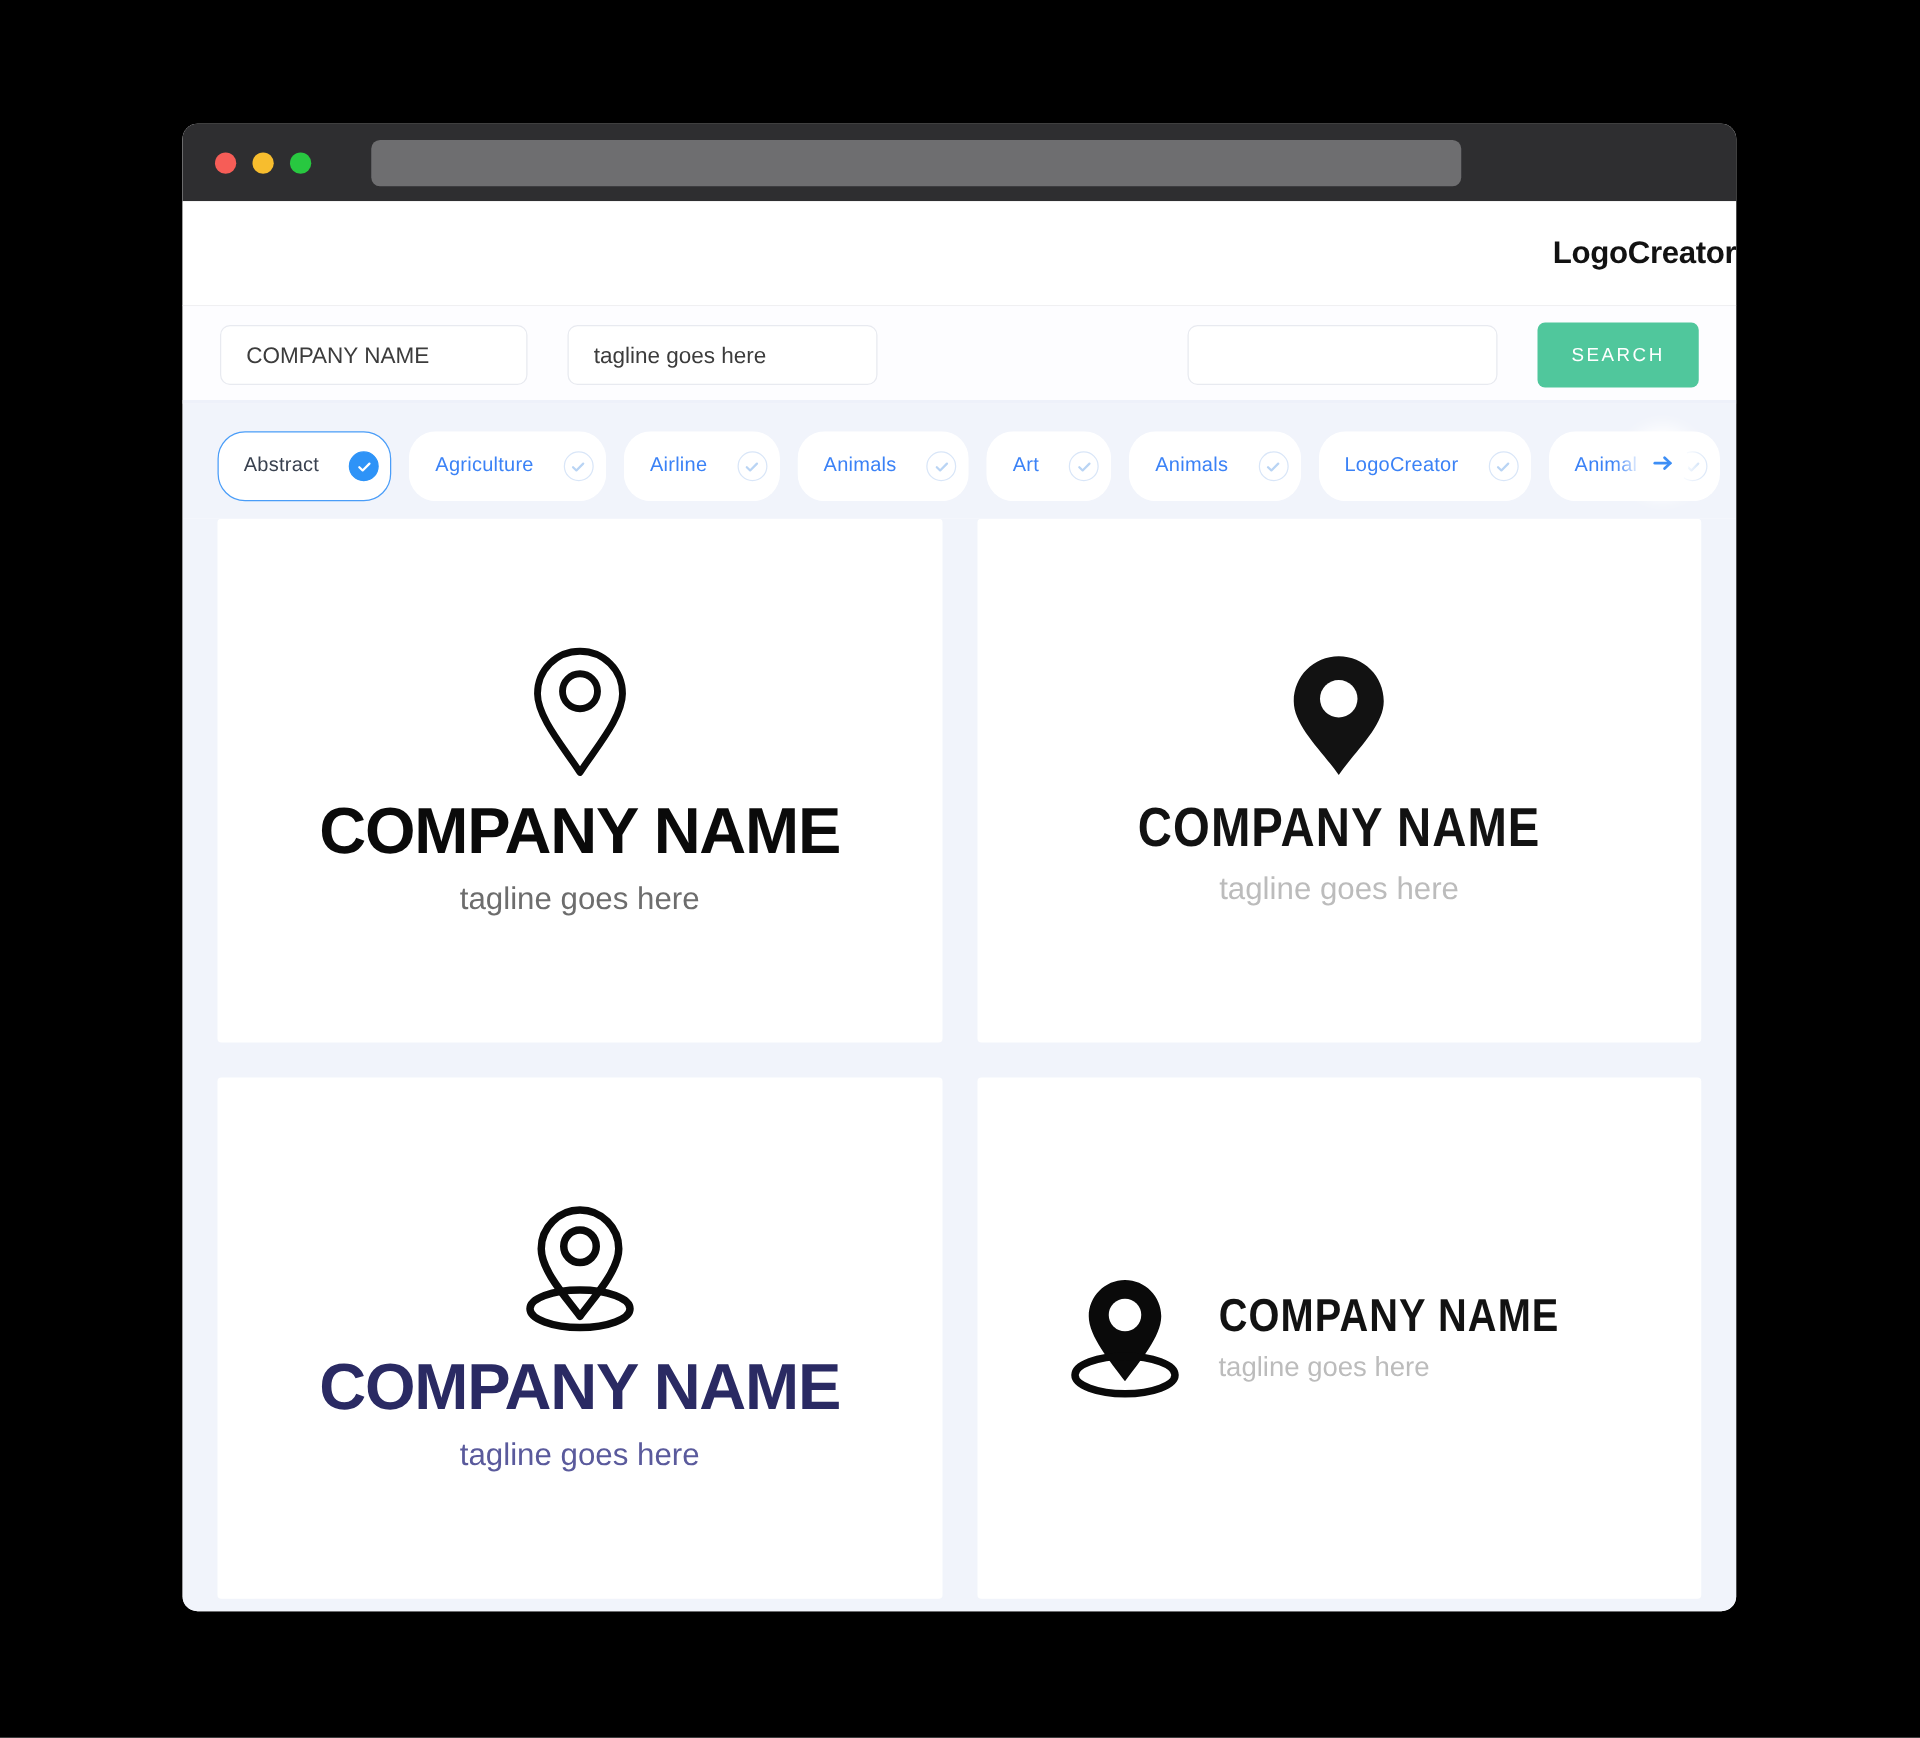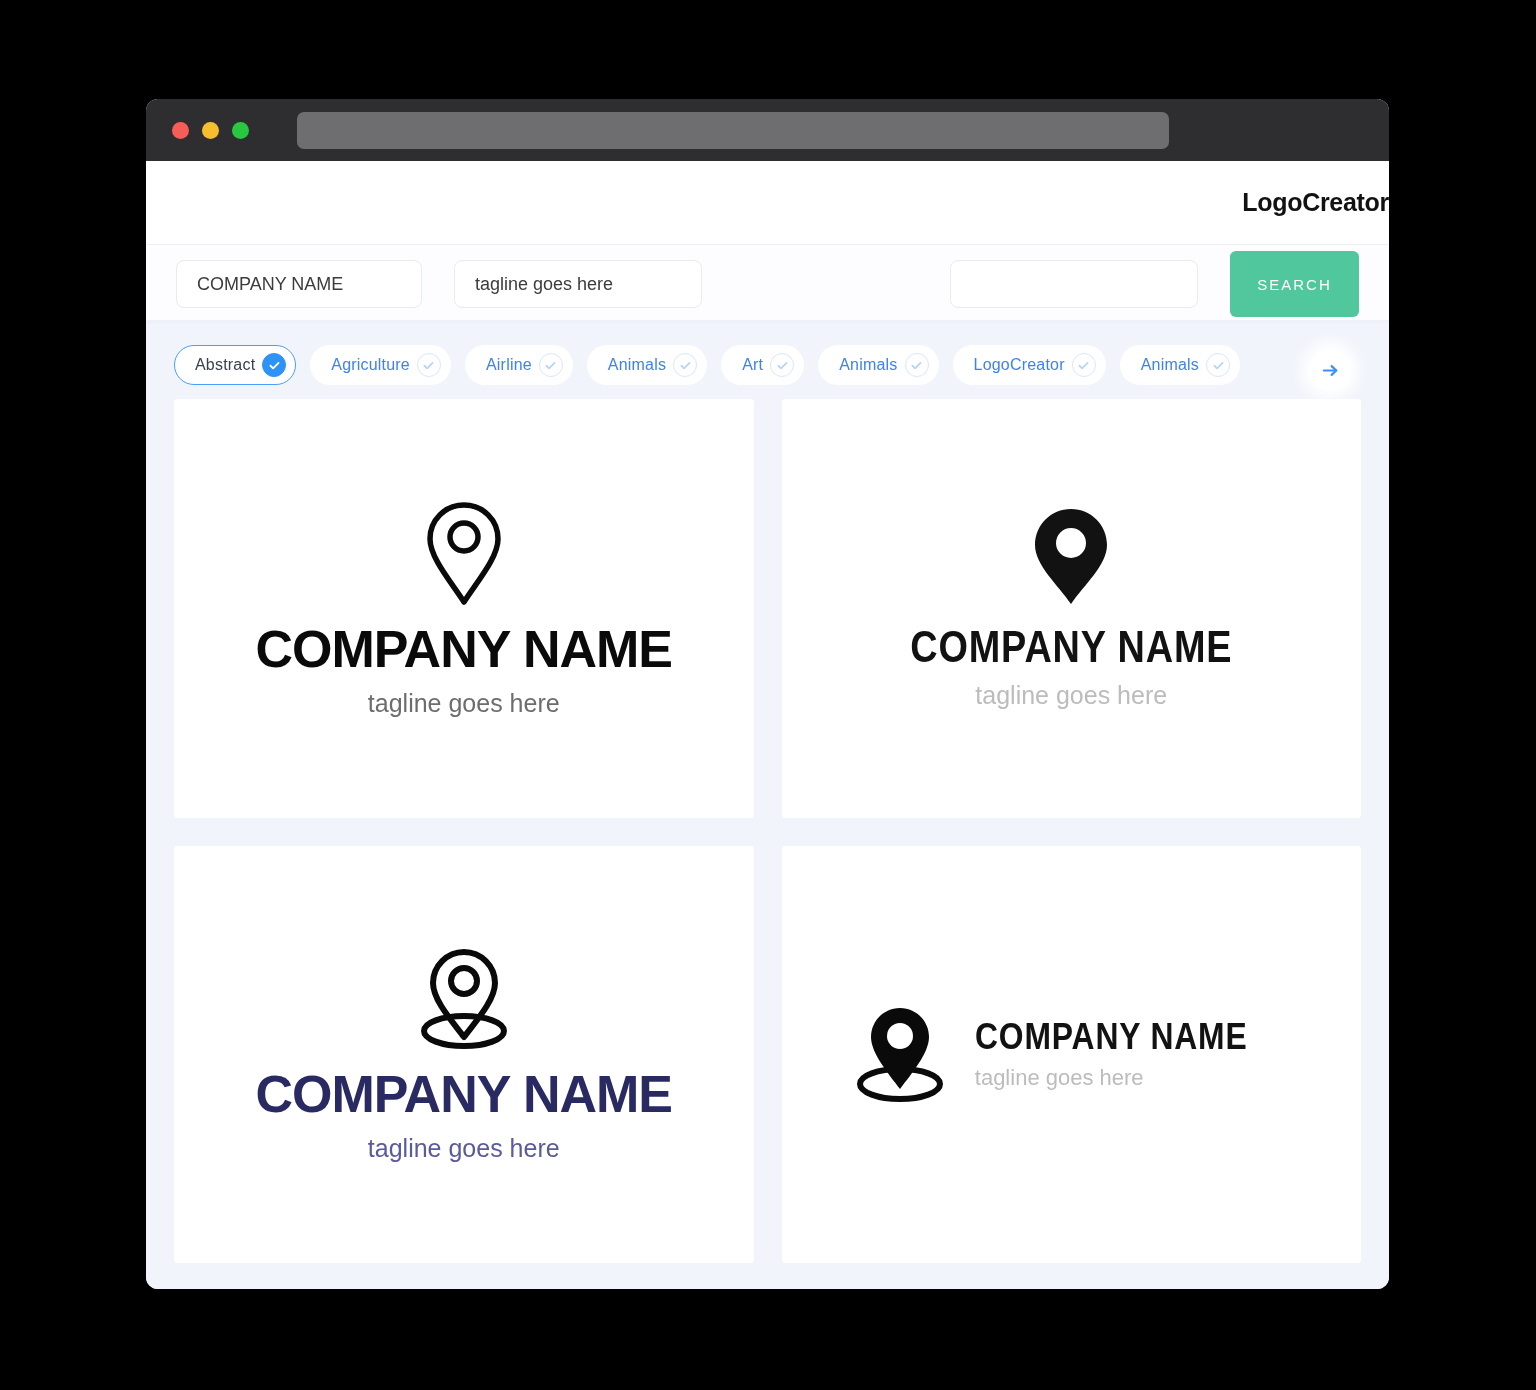--- a/index.html
+++ b/index.html
@@ -97,21 +97,21 @@
     color: #3c3c3c;
     outline: none;
   }
   .field-company  { width: 246px; margin-left: 0px; }
   .field-tagline  { width: 248px; margin-left: 32px; }
   .field-keyword  { width: 248px; margin-left: 248px; }
 
   .search-button {
     margin-left: 32px;
     width: 133px;
-    height: 66px;
+    height: 52px;
     border: none;
     border-radius: 6px;
     background: #50c79c;
     color: #ffffff;
     font-family: "Liberation Sans", sans-serif;
     font-size: 15px;
     letter-spacing: 2px;
     cursor: pointer;
   }
 
@@ -123,22 +123,22 @@
     overflow: hidden;
   }
   .chips {
     display: flex;
     align-items: center;
     gap: 14px;
   }
   .chip {
     display: flex;
     align-items: center;
-    gap: 7px;
-    height: 40px;
+    gap: 24px;
+    height: 56px;
     padding: 0 9px 0 20px;
     border-radius: 22px;
     background: #ffffff;
     border: 1px solid transparent;
     white-space: nowrap;
     cursor: pointer;
   }
   .chip .chip-label {
     font-size: 16px;
     color: #3b82f6;

